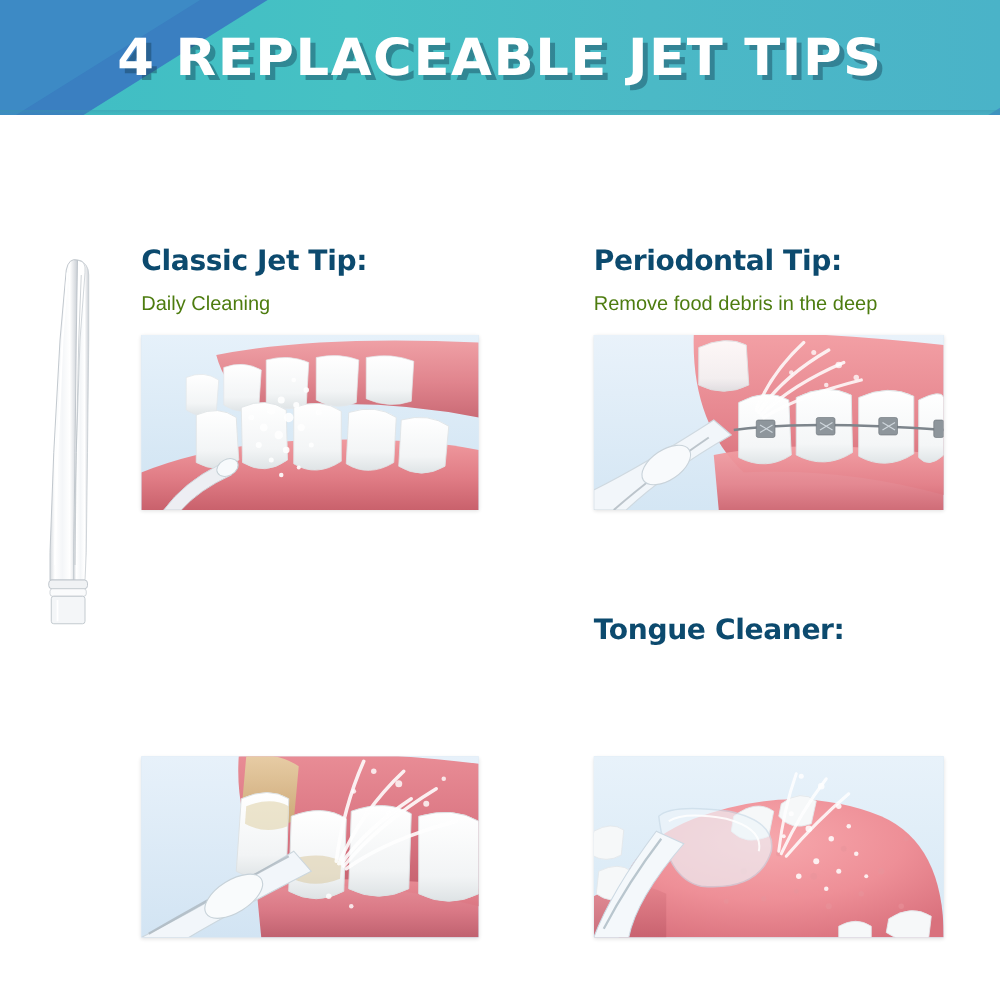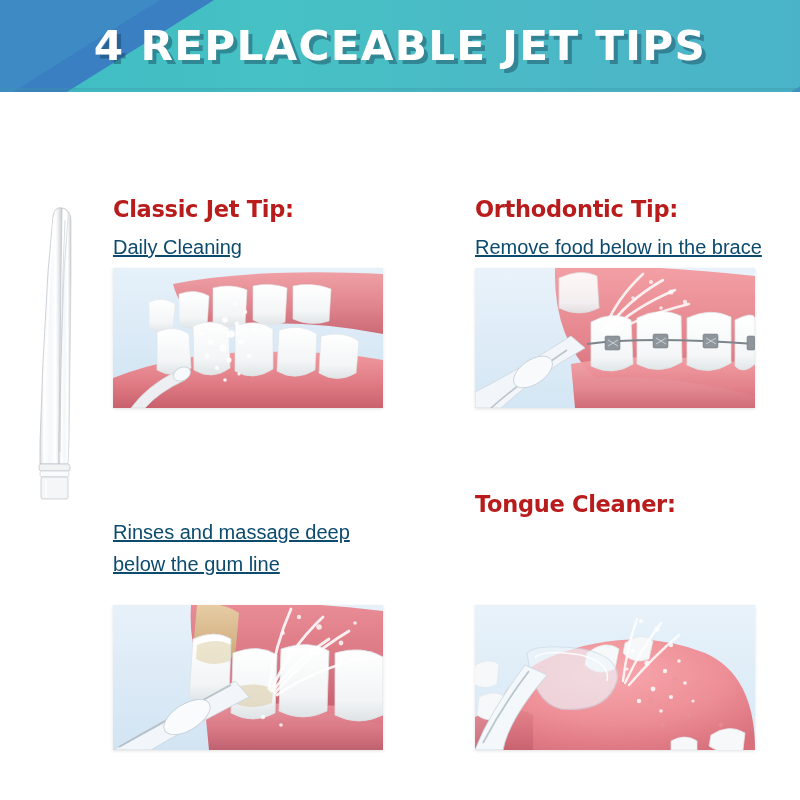--- a/index.html
+++ b/index.html
@@ -77,32 +77,31 @@
   .txt { position:absolute; }
   .q1 .txt { left:113px; top:105px; width:278px; }
   .q2 .txt { left:75px;  top:105px; width:310px; }
   .q3 .txt { left:113px; top:62px;  width:285px; }
   .q4 .txt { left:75px;  top:46px;  width:310px; }
 
   .tip-title {
     font-family:"DejaVu Sans", sans-serif;
     font-weight:bold;
     font-size:22.5px;
-    color:#b91c1c;
+    color:#0c4a6e;
     letter-spacing:-0.3px;
     line-height:1.15;
     white-space:nowrap;
   }
   .tip-desc {
     font-family:"Liberation Sans", sans-serif;
-    font-size:20px;
-    color:#0c4a6e;
+    font-size:16px;
+    color:#4d7c0f;
     line-height:1.62;
     margin-top:8px;
-    text-decoration:underline;
   }
 
   
   .photo {
     position:absolute;
     overflow:hidden;
     background:#dceaf6;
     box-shadow:0 1px 3px rgba(0,0,0,.12);
   }
   .q1 .photo { left:113px; top:176px; width:270px; height:140px; }
@@ -213,22 +212,22 @@
       </g>
       <path d="M18 140 Q34 118 62 104 l10 8 Q46 124 32 140 Z" fill="#eef3f7" stroke="#cfd8de" stroke-width="0.8" opacity=".97"></path>
       <ellipse cx="69" cy="106" rx="9" ry="6.5" fill="#f7fafc" stroke="#c7d2d8" stroke-width="0.8" transform="rotate(-28 69 106)"></ellipse>
     </svg>
   </div>
 </div>
 
 <div class="quadrant q2">
 
   <div class="txt">
-    <div class="tip-title">Orthodontic Tip:</div>
-    <div class="tip-desc">Remove food below in the brace</div>
+    <div class="tip-title">Periodontal Tip:</div>
+    <div class="tip-desc">Remove food debris in the deep</div>
   </div>
 
   <div class="photo">
     <svg viewBox="0 0 280 140" preserveAspectRatio="none">
       <defs>
         <linearGradient id="sky2" x1="0" y1="0" x2="0" y2="1">
           <stop offset="0%" stop-color="#e9f2fa"></stop>
             <stop offset="100%" stop-color="#d4e6f4"></stop>
         </linearGradient>
         <linearGradient id="gum2" x1="0" y1="0" x2="0" y2="1">
@@ -283,21 +282,20 @@
       <path d="M0 124 Q40 104 96 68 l14 12 Q58 110 26 140 L0 140 Z" fill="#f2f6fa" stroke="#cfd9e0" stroke-width="0.9"></path>
       <path d="M16 140 Q48 112 92 82" stroke="#aeb8bf" stroke-width="1.6" fill="none" opacity=".8"></path>
       <ellipse cx="58" cy="104" rx="22" ry="12" fill="#f8fafc" stroke="#c9d3da" stroke-width="0.9" transform="rotate(-34 58 104)"></ellipse>
     </svg>
   </div>
 </div>
 
 <div class="quadrant q3">
 
   <div class="txt">
-    <div class="tip-desc">Rinses and massage deep below the gum line</div>
   </div>
 
   <div class="photo">
     <svg viewBox="0 0 270 145" preserveAspectRatio="none">
       <defs>
         <linearGradient id="sky3" x1="0" y1="0" x2="0" y2="1">
           <stop offset="0%" stop-color="#e7f1fa"></stop>
             <stop offset="100%" stop-color="#d2e4f3"></stop>
         </linearGradient>
         <linearGradient id="gum3" x1="0" y1="0" x2="0" y2="1">

